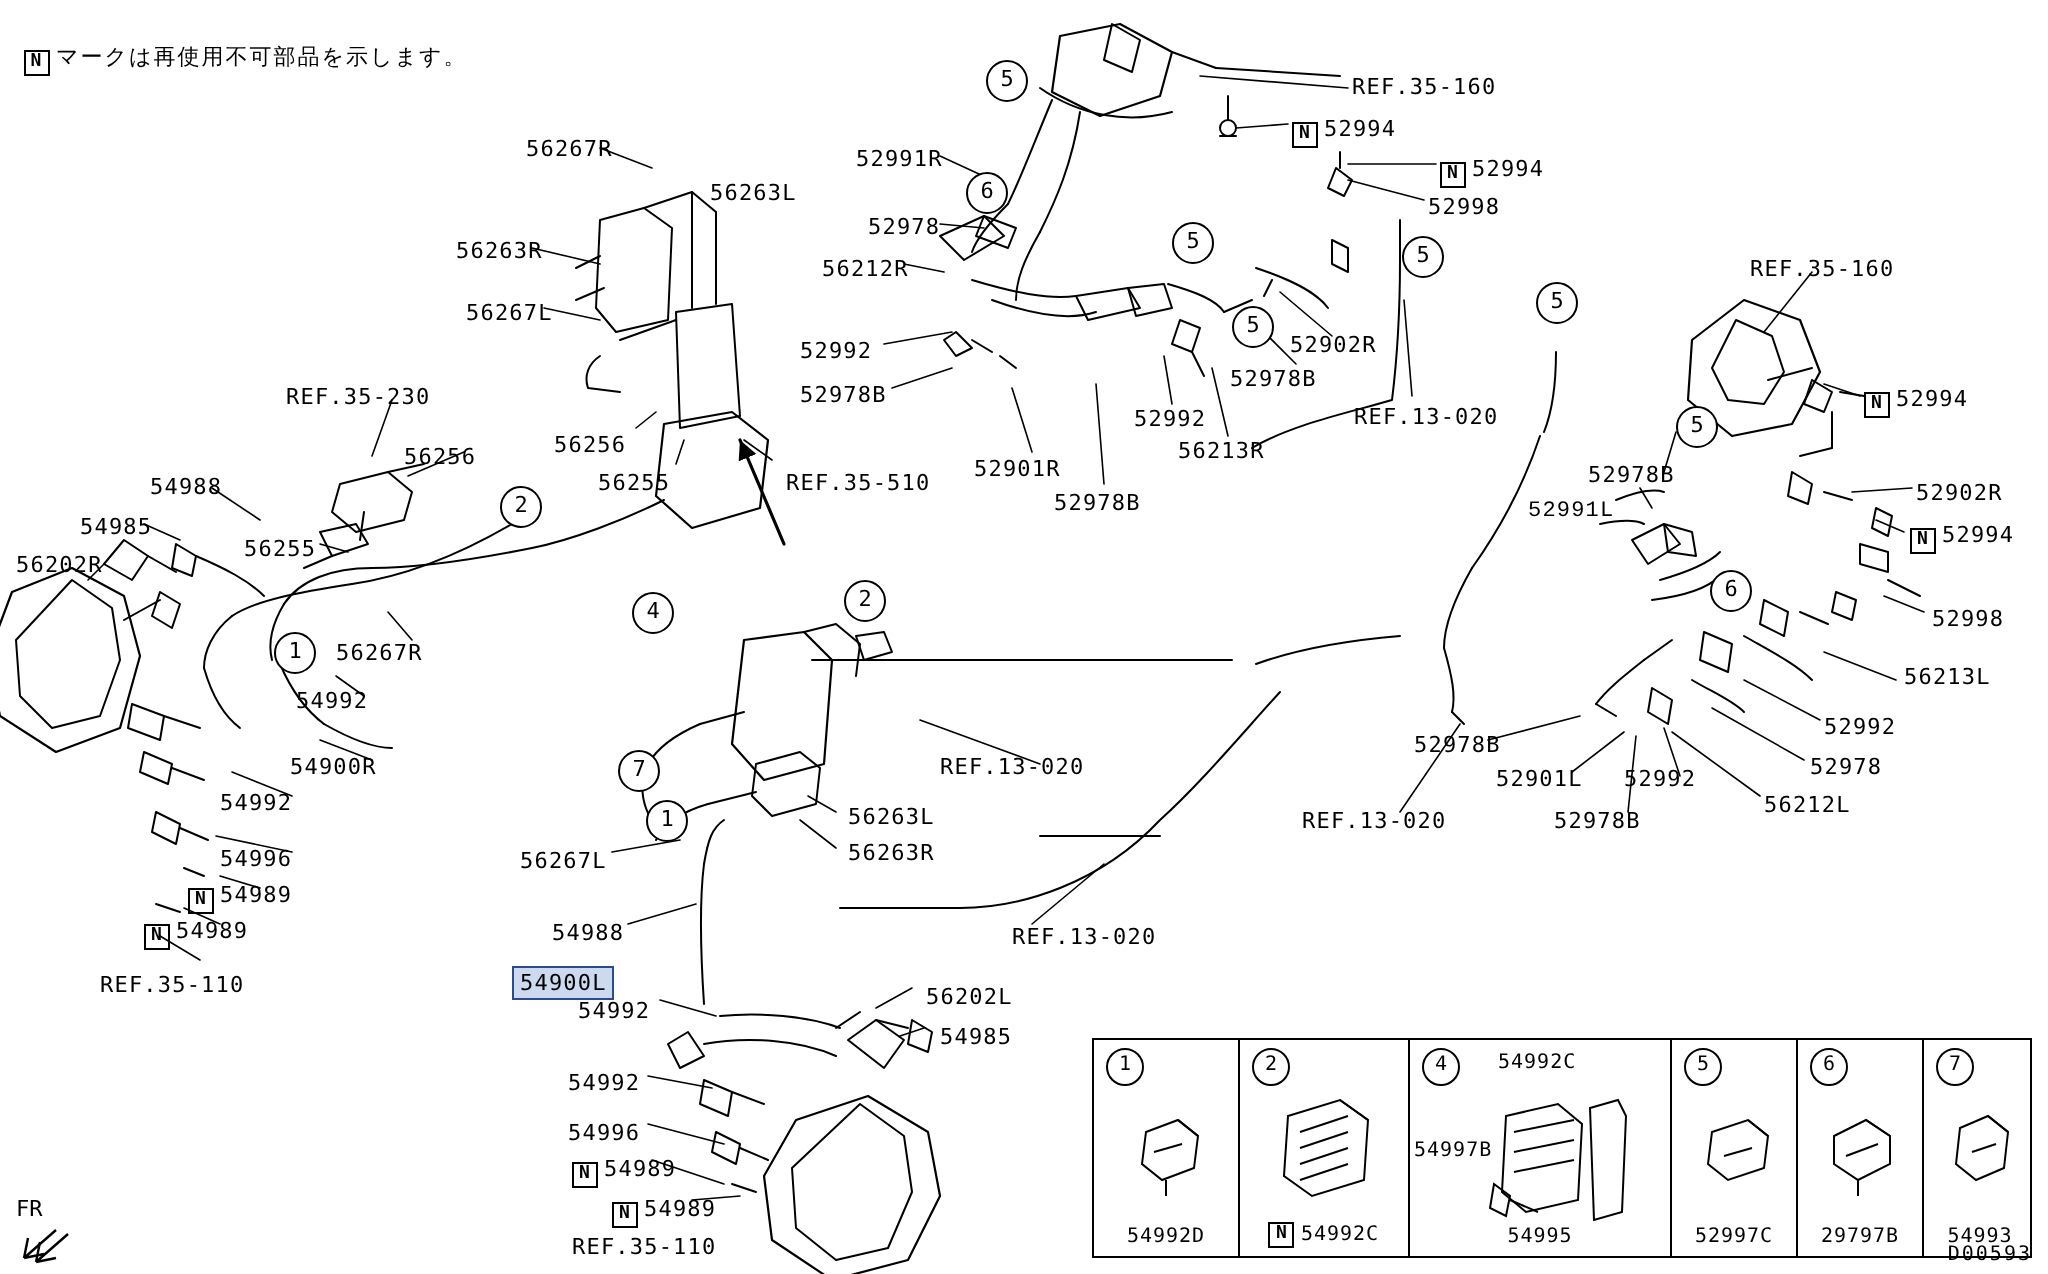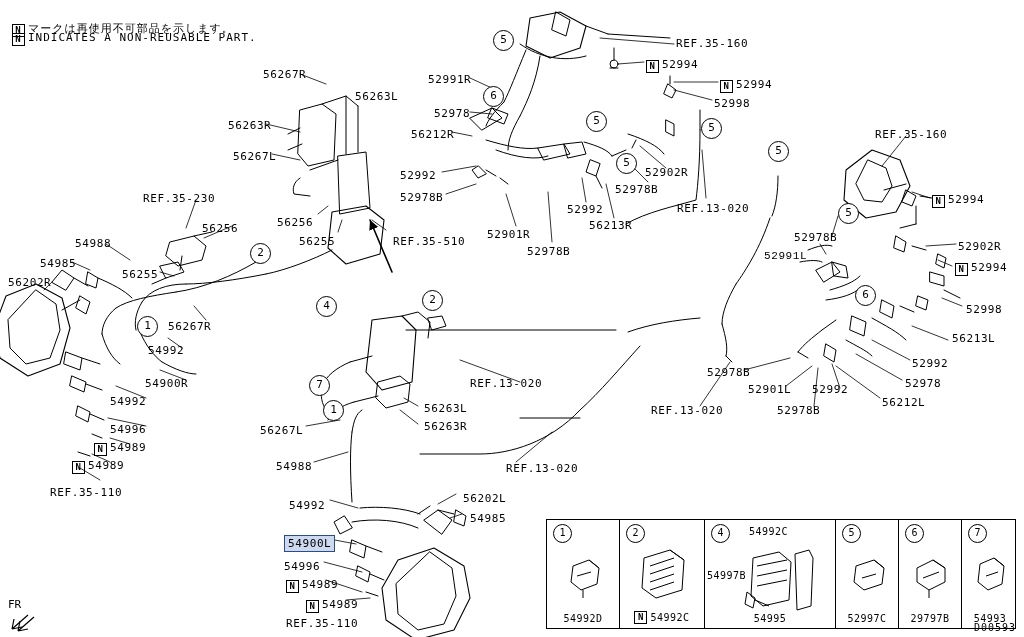--- a/index.html
+++ b/index.html
@@ -261,23 +261,20 @@
         <path d="M700,406 l30,-44"></path>
         <path d="M516,462 l36,-30"></path>
         <path d="M520,382 l-60,-22"></path>
       </g>
     </g>
   </svg>
 
   <div class="note" style="left:12px;top:21px;">
     <span class="nbox">N</span><span>マークは再使用不可部品を示します。</span>
   </div>
-  <div class="note" style="left:12px;top:31px;">
-    <span class="nbox">N</span><span>INDICATES A NON-REUSABLE PART.</span>
-  </div>
 
   <div id="labels-layer">
       <div class="lbl" style="left: 263px; top: 68px;"><span>56267R</span></div>
       <div class="lbl" style="left: 355px; top: 90px;"><span>56263L</span></div>
       <div class="lbl" style="left: 228px; top: 119px;"><span>56263R</span></div>
       <div class="lbl" style="left: 233px; top: 150px;"><span>56267L</span></div>
       <div class="lbl" style="left: 277px; top: 216px;"><span>56256</span></div>
       <div class="lbl" style="left: 299px; top: 235px;"><span>56255</span></div>
       <div class="lbl" style="left: 393px; top: 235px;"><span>REF.35-510</span></div>
       <div class="lbl" style="left: 143px; top: 192px;"><span>REF.35-230</span></div>
@@ -352,21 +349,21 @@
       <div class="circ" style="left: 838px; top: 203px;">5</div>
       <div class="circ" style="left: 855px; top: 285px;">6</div>
       <div class="circ" style="left: 250px; top: 243px;">2</div>
       <div class="circ" style="left: 137px; top: 316px;">1</div>
       <div class="circ" style="left: 316px; top: 296px;">4</div>
       <div class="circ" style="left: 422px; top: 290px;">2</div>
       <div class="circ" style="left: 309px; top: 375px;">7</div>
       <div class="circ" style="left: 323px; top: 400px;">1</div>
     </div>
 
-  <div class="hl" style="left:256px;top:535px;margin-left:28px;">54900L</div>
+  <div class="hl" style="left:256px;top:483px;">54900L</div>
 
   <div class="legend">
     <div class="lcell" style="width:72px;">
       <div class="lnum">1</div>
       <svg width="72" height="108">
         <g fill="none" stroke="#000" stroke-width="1">
           <path d="M26,46 l16,-6 10,8 -2,16 -16,6 -10,-8 z"></path>
           <path d="M42,40 l10,8"></path>
           <path d="M30,56 l14,-4"></path>
           <path d="M36,70 l0,8"></path>

